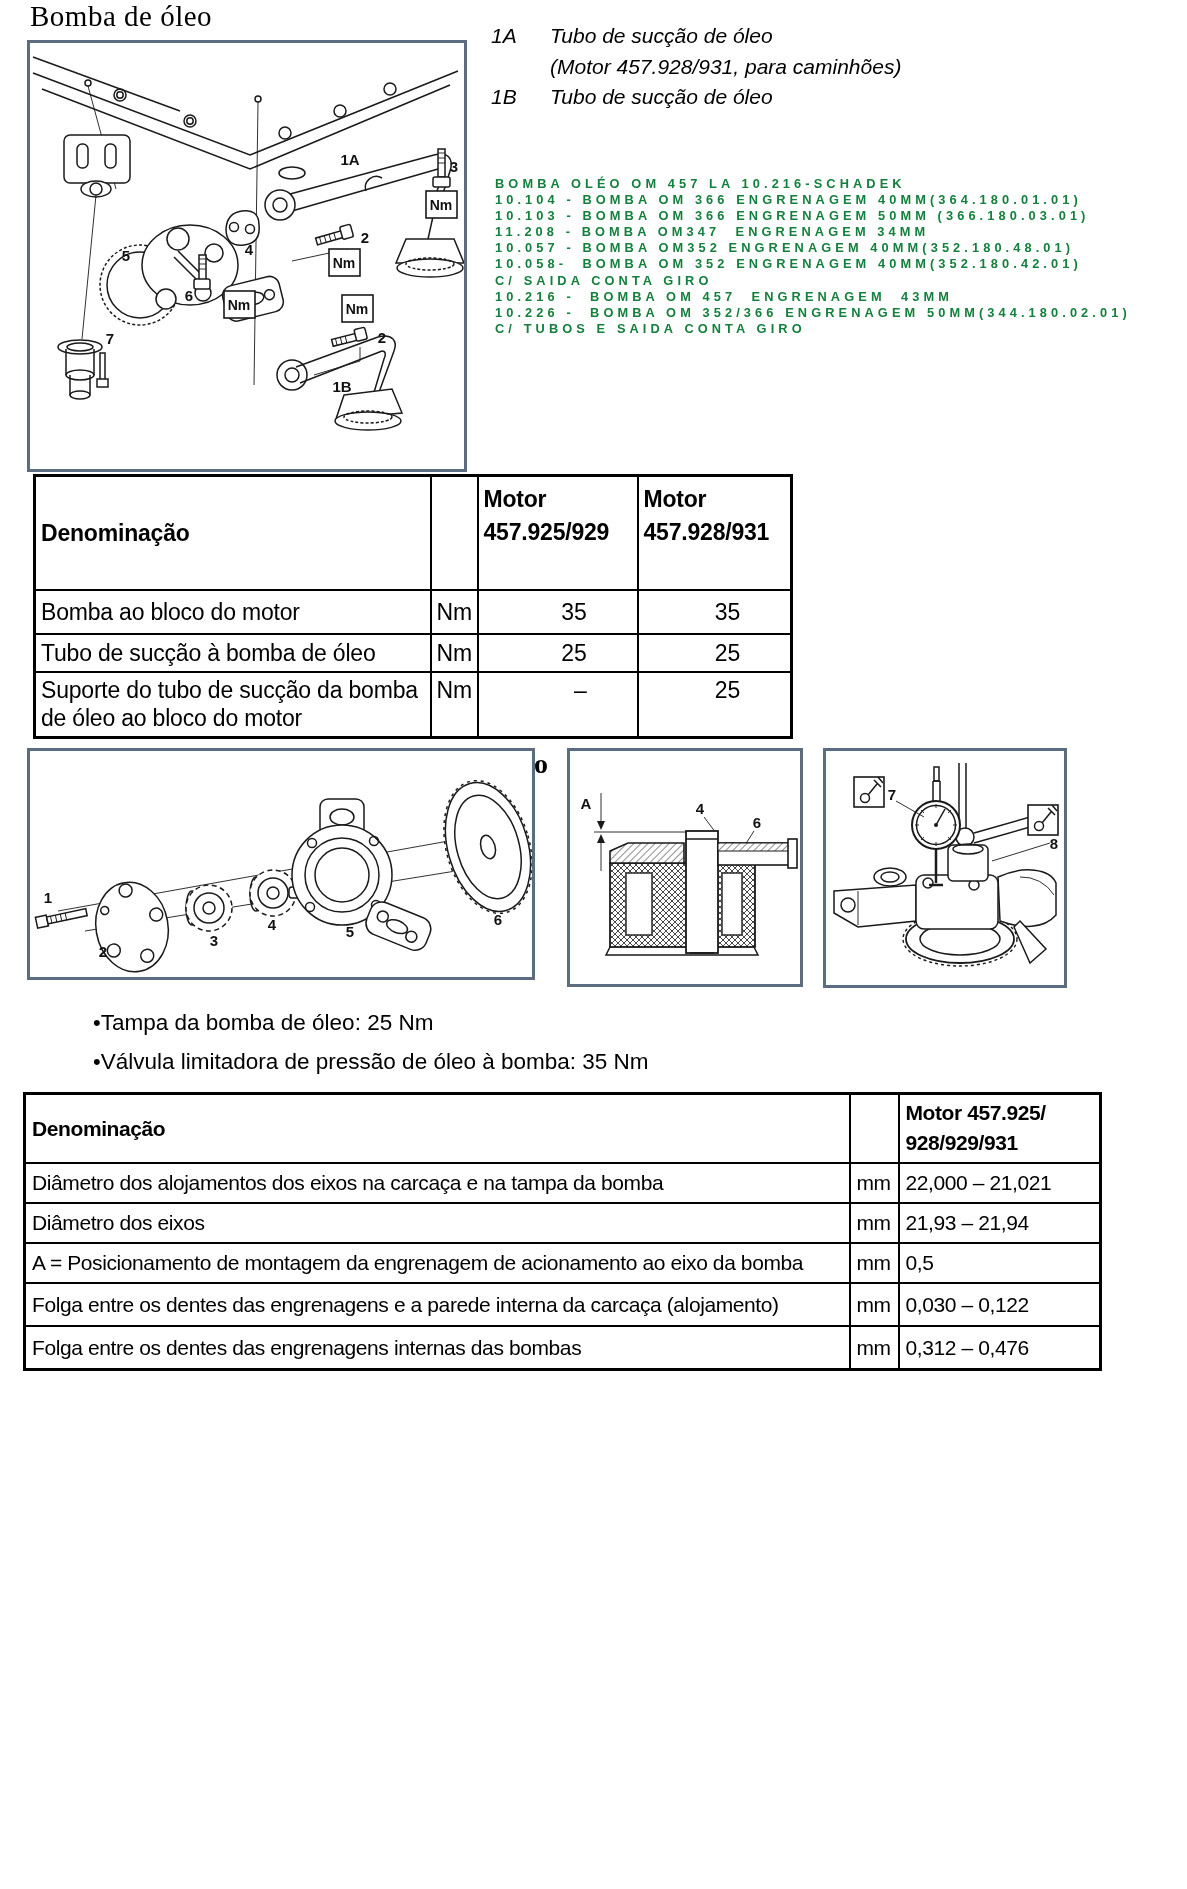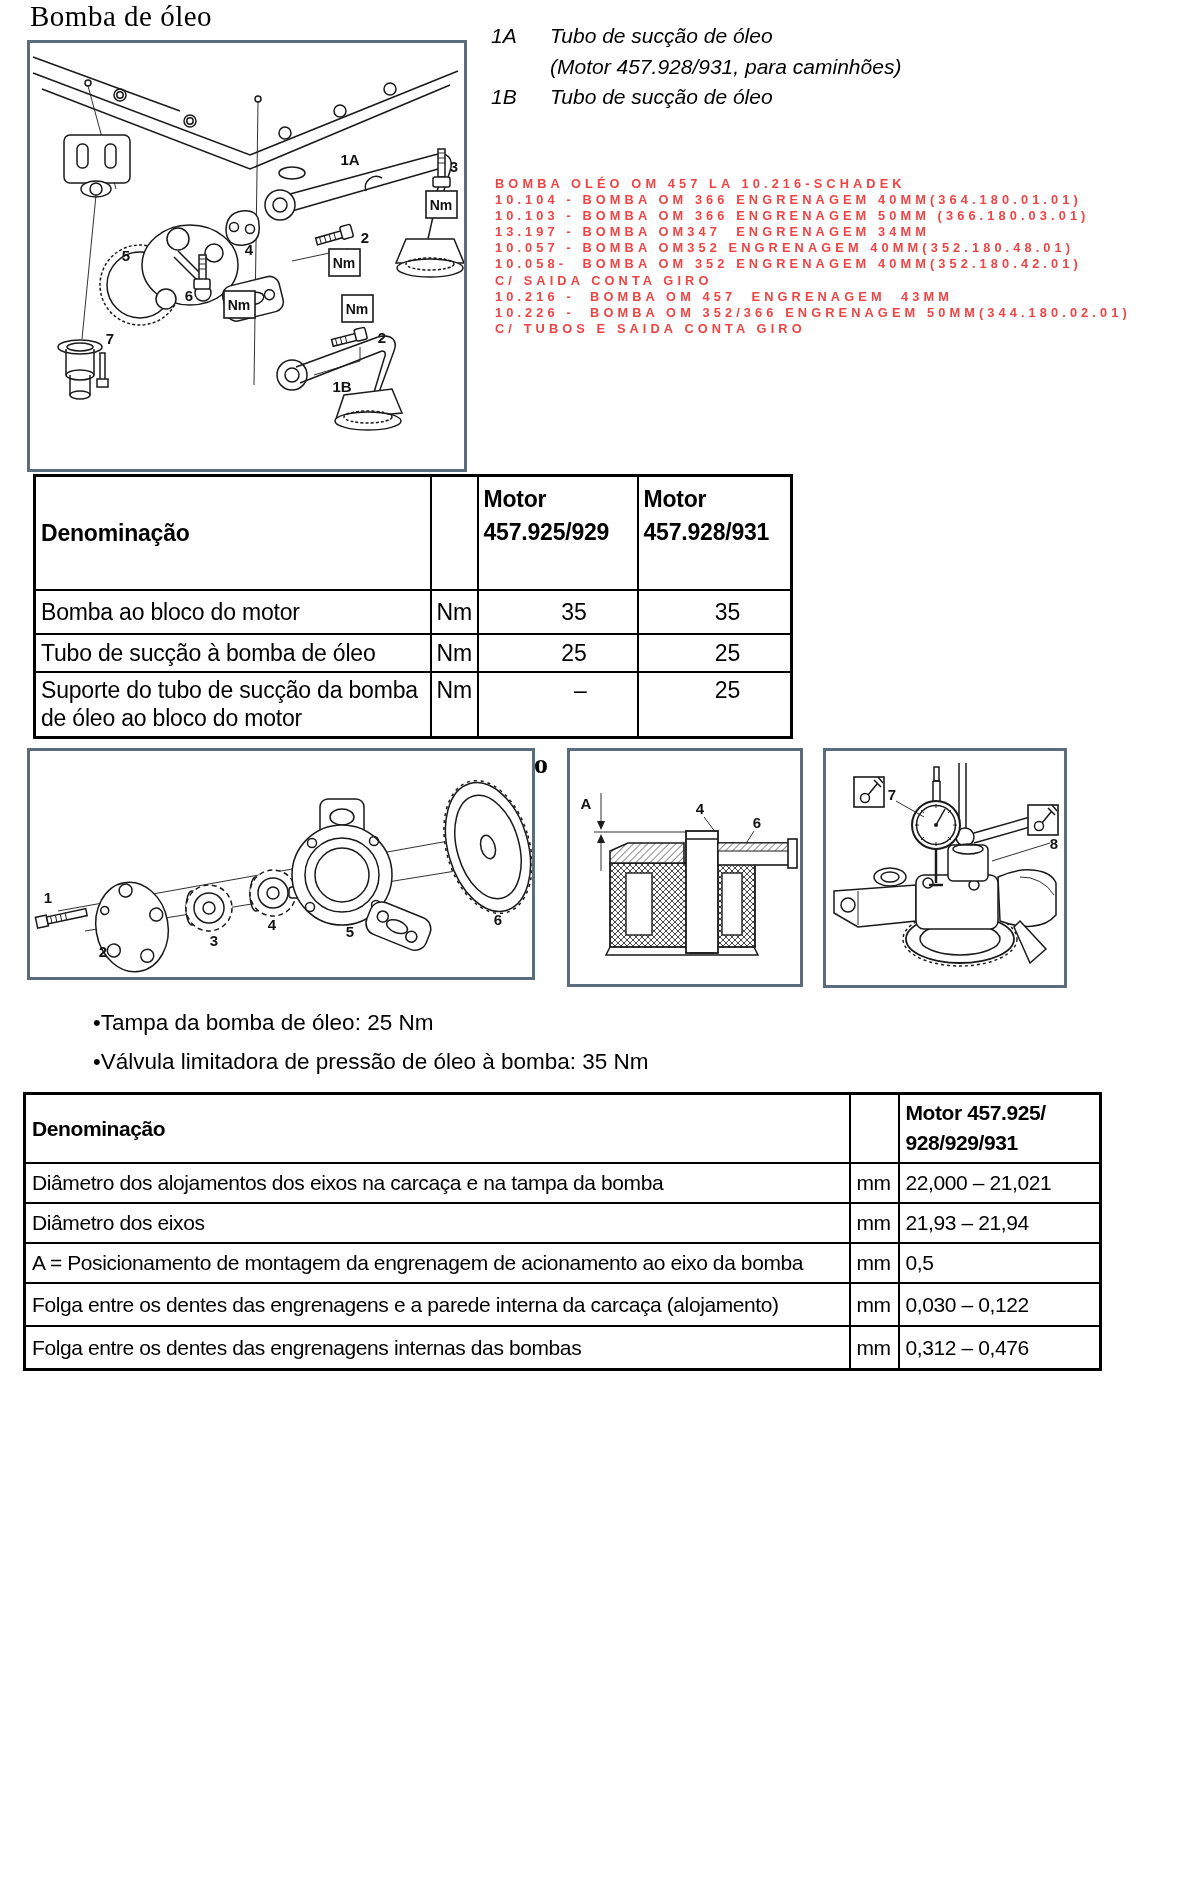--- a/index.html
+++ b/index.html
@@ -215,25 +215,25 @@
       </div>
     </div>
     <div class="legend-item">
       <div class="legend-ref">1B</div>
       <div>
         <div>Tubo de sucção de óleo</div>
       </div>
     </div>
   </div>
 
-  <div class="abs" id="part-listing" style="color:#ef4444">
+  <div class="abs" id="part-listing" style="color:#15803d">
     <div class="pl-line">BOMBA OLÉO OM 457 LA 10.216-SCHADEK</div>
     <div class="pl-line">10.104 - BOMBA OM 366 ENGRENAGEM 40MM(364.180.01.01)</div>
     <div class="pl-line">10.103 - BOMBA OM 366 ENGRENAGEM 50MM (366.180.03.01)</div>
-    <div class="pl-line">13.197 - BOMBA OM347  ENGRENAGEM 34MM</div>
+    <div class="pl-line">11.208 - BOMBA OM347  ENGRENAGEM 34MM</div>
     <div class="pl-line">10.057 - BOMBA OM352 ENGRENAGEM 40MM(352.180.48.01)</div>
     <div class="pl-line">10.058-  BOMBA OM 352 ENGRENAGEM 40MM(352.180.42.01)</div>
     <div class="pl-line">C/ SAIDA CONTA GIRO</div>
     <div class="pl-line">10.216 -  BOMBA OM 457  ENGRENAGEM  43MM</div>
     <div class="pl-line">10.226 -  BOMBA OM 352/366 ENGRENAGEM 50MM(344.180.02.01)</div>
     <div class="pl-line">C/ TUBOS E SAIDA CONTA GIRO</div>
   </div>
 
   <div class="abs" id="torque-table">
     <table>

